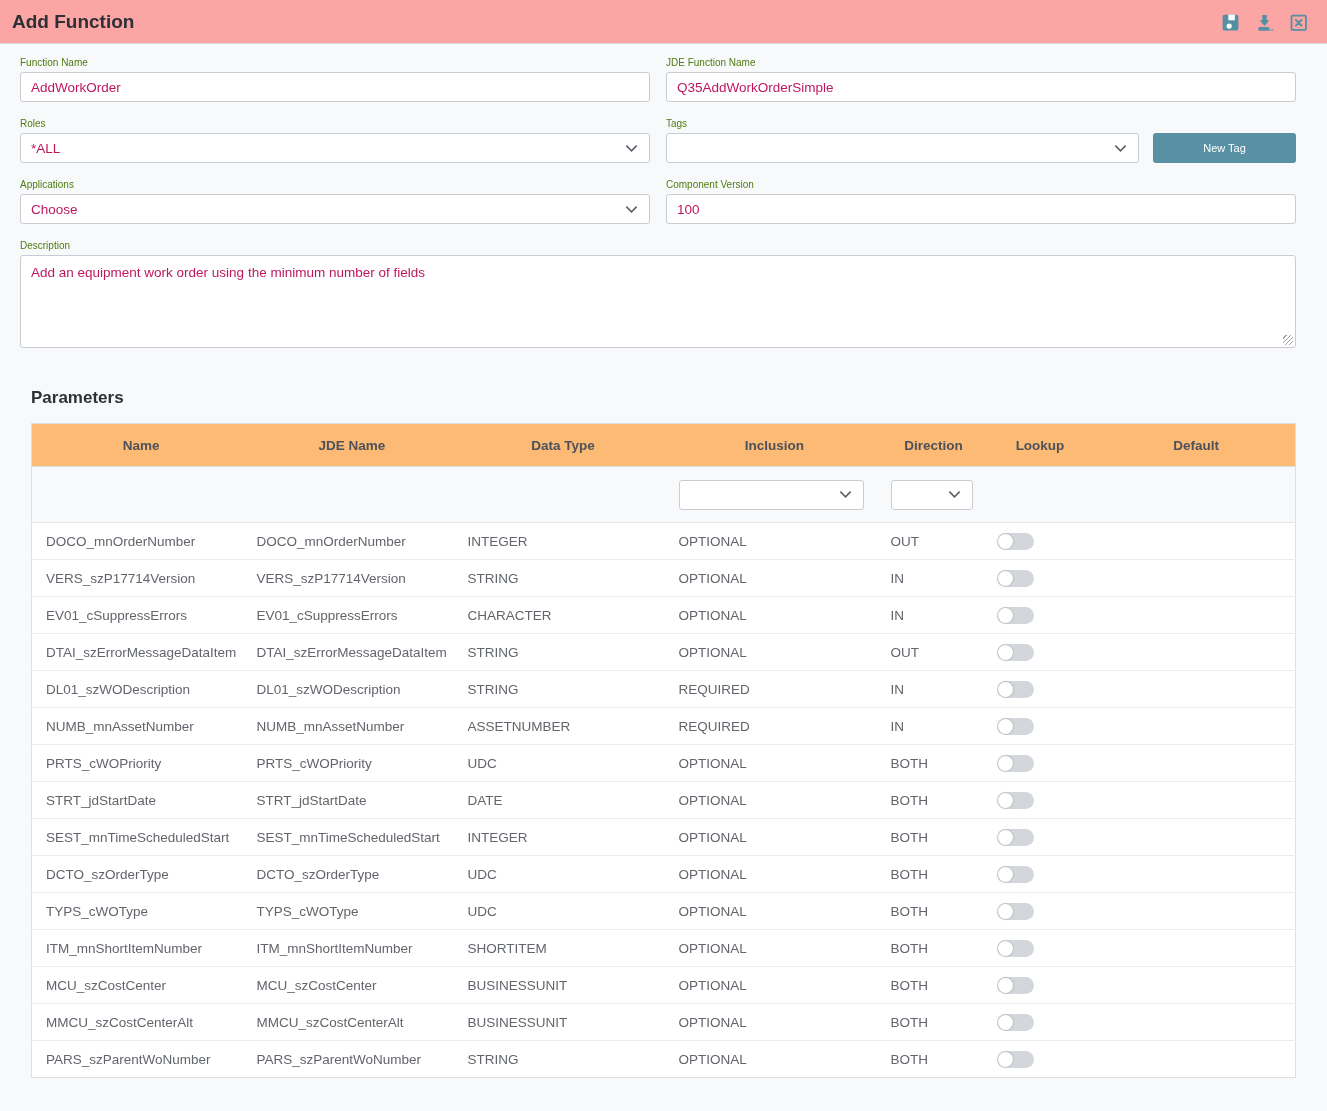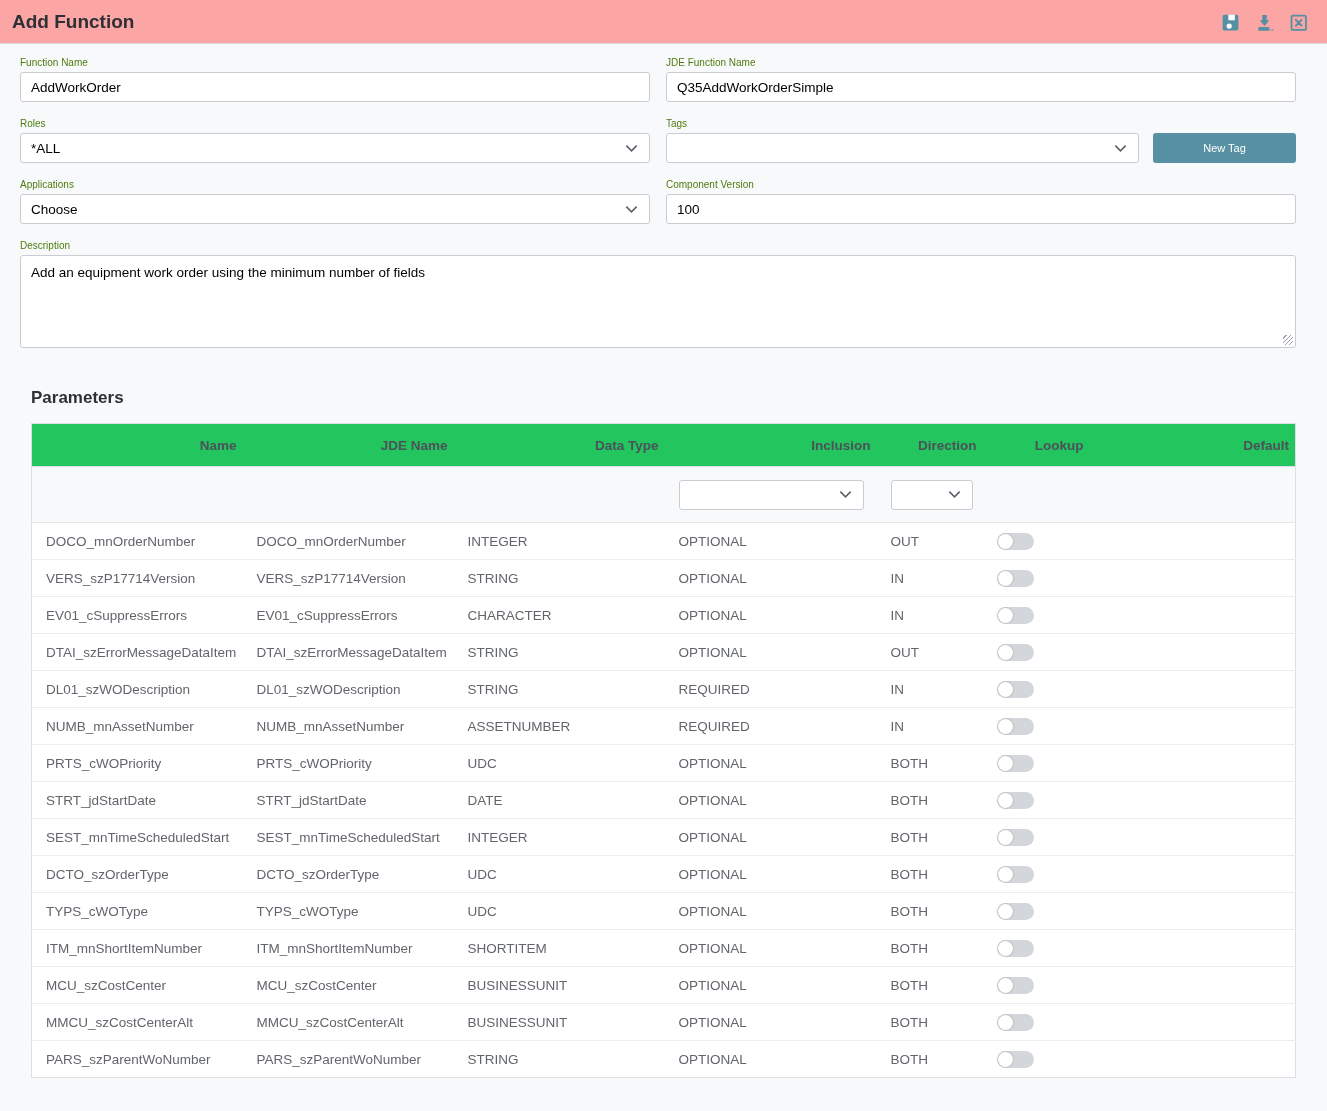--- a/index.html
+++ b/index.html
@@ -25,21 +25,21 @@
   .form-grid {
     margin:13px 31px 0 20px;
     display:grid; grid-template-columns:1fr 1fr; column-gap:16px;
   }
   .field { margin-bottom:16px; }
   .field-label { display:block; font-size:10px; color:#4d7c0f; margin-bottom:4px; }
   .text-input, .select-box, .textarea-box {
     width:100%;
     border:1px solid #c9cdd2; border-radius:3px;
     background:#fff; font-family:"Liberation Sans", sans-serif;
-    font-size:13.5px; color:#000000;
+    font-size:13.5px; color:#be185d;
   }
   .text-input { height:30px; padding:0 10px; outline:none; }
   .select-box {
     height:30px; padding:0 10px;
     display:flex; align-items:center; justify-content:space-between;
     cursor:pointer;
   }
   .select-value { white-space:nowrap; overflow:hidden; }
   .chevron { flex:0 0 auto; margin-left:8px; }
   .tags-line { display:flex; gap:14px; }
@@ -65,23 +65,23 @@
 
   
   .params-section { margin:24px 31px 26px 31px; }
   .params-title { font-size:17px; font-weight:bold; color:#2d3035; margin:0 0 15px 0; }
   table.params-table {
     width:100%; border-collapse:collapse; table-layout:fixed;
     background:#fff; border:1px solid #dcdfe3;
     font-size:13.5px;
   }
   .params-table th {
-    text-align:right; font-weight:bold; color:#4d515a;
+    text-align:center; font-weight:bold; color:#4d515a;
     height:43px; padding:0 6px 0 14px;
-    border-bottom:1px solid #dcdfe3; background:#22c55e;
+    border-bottom:1px solid #dcdfe3; background:#fdba74;
   }
   .filter-row td {
     height:56px; padding:0 6px 0 14px;
     background:#f8f9fb; border-bottom:1px solid #e4e7ea;
   }
   .filter-select {
     height:30px; border:1px solid #c9cdd2; border-radius:3px; background:#fff;
     display:flex; align-items:center; justify-content:flex-end;
     padding:0 10px; cursor:pointer;
   }

